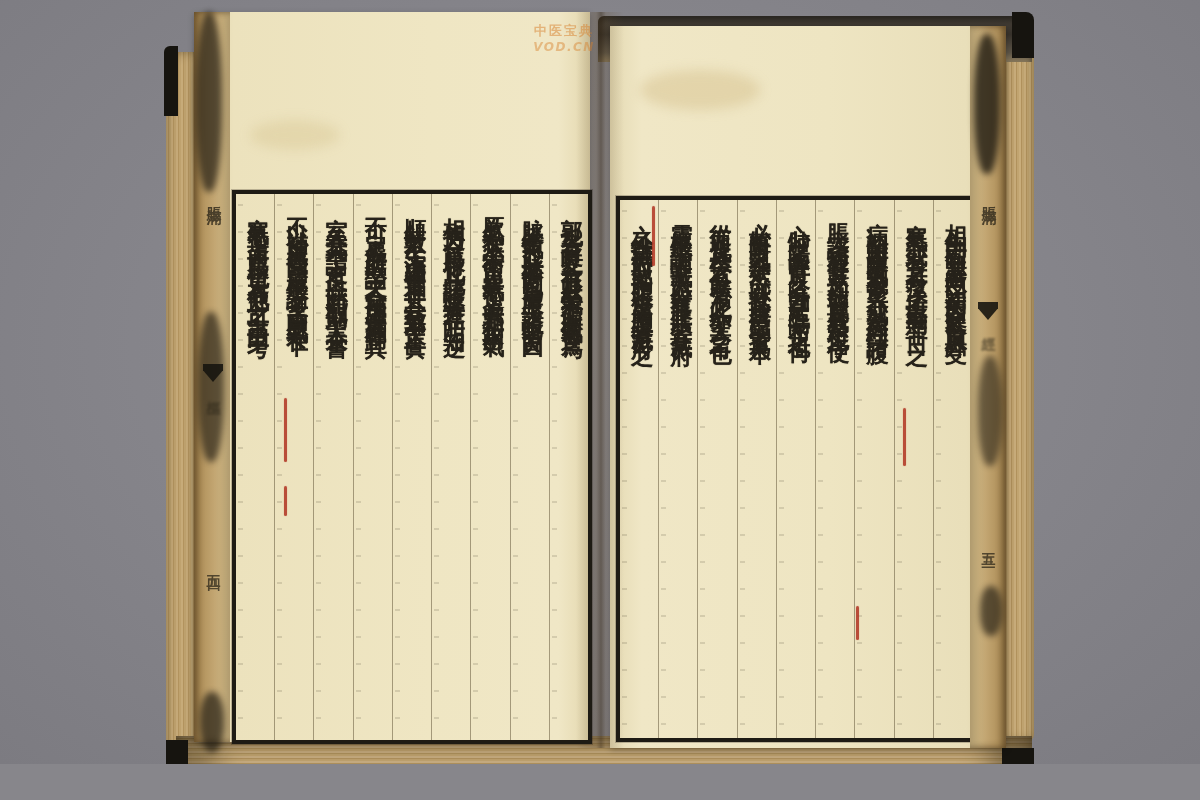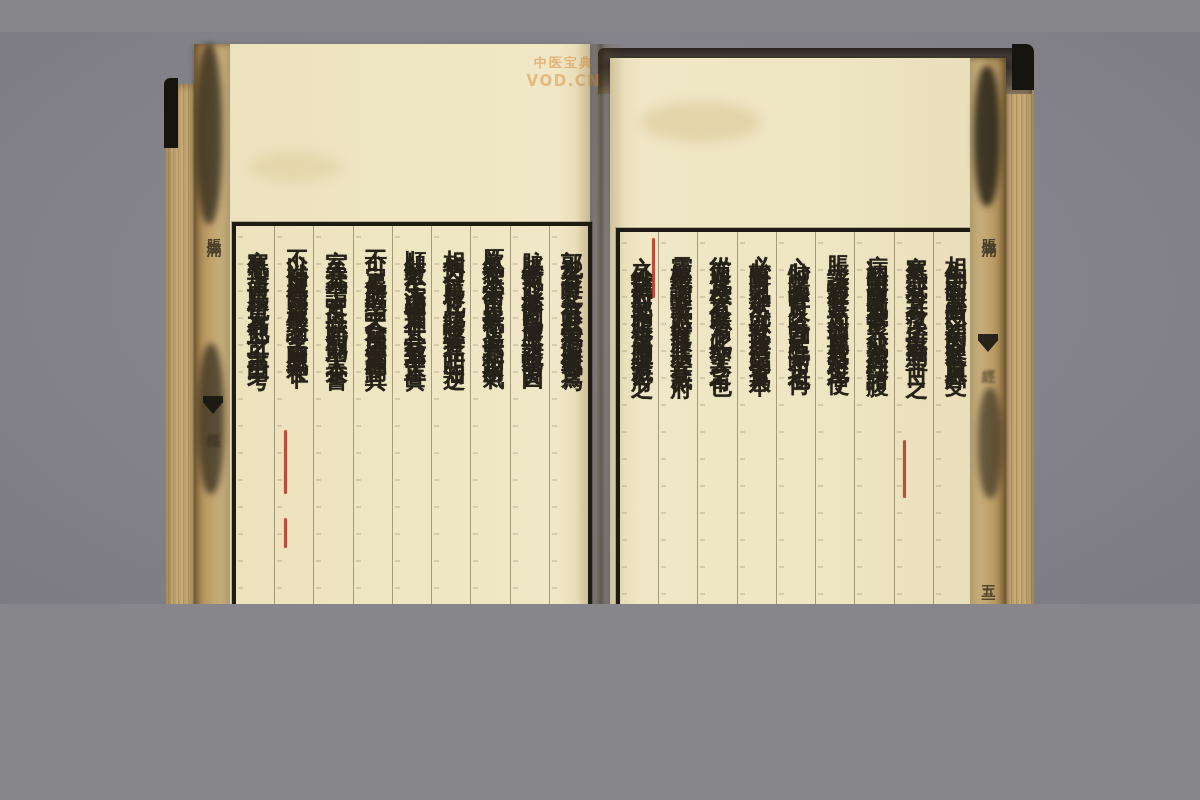--- a/index.html
+++ b/index.html
@@ -1,18 +1,18 @@
 <!DOCTYPE html>
 <html><head>
 <meta charset="utf-8">
 <style>
   html,body{margin:0;padding:0;background:#87868b;}
-  .scene{position:relative;width:1200px;height:572px;overflow:hidden;
+  .scene{position:relative;width:1200px;height:764px;overflow:hidden;
          background:radial-gradient(ellipse at 50% 45%, #8d8c91 0%, #85848a 55%, #7c7b81 100%);
-         font-family:"DejaVu Serif","DejaVu Sans",serif;margin-top:32px;}
+         font-family:"DejaVu Serif","DejaVu Sans",serif;}
   
   .edge{position:absolute;}
   .edge-left{left:166px;top:52px;width:30px;height:700px;border-radius:8px 0 0 8px;
     background:repeating-linear-gradient(90deg,#c7ab79 0 2px,#b3945f 2px 3px,#bfa26e 3px 5px);
     box-shadow:inset 0 0 12px rgba(40,30,10,.45);}
   .edge-right{left:1004px;top:30px;width:30px;height:712px;border-radius:0 8px 8px 0;
     background:repeating-linear-gradient(90deg,#c9ad7b 0 2px,#b1925d 2px 3px,#c1a470 3px 5px);
     box-shadow:inset 0 0 12px rgba(40,30,10,.45);}
   .edge-bottom{left:176px;top:736px;width:856px;height:56px;border-radius:0 0 10px 10px;
     background:repeating-linear-gradient(180deg,#cbb083 0 2px,#b2945f 2px 3px,#c2a571 3px 5px);
@@ -65,21 +65,21 @@
   .fold-title{font-size:15px;opacity:.8;filter:blur(.6px);}
   .fold-label{font-size:14px;opacity:.55;filter:blur(1.2px);}
   .fold-num{font-size:14px;opacity:.75;filter:blur(.6px);}
   .fishtail{position:absolute;width:20px;height:18px;background:#17150f;
     clip-path:polygon(0 0,100% 0,100% 35%,50% 100%,0 35%);opacity:.9;}
   
   .wm{position:absolute;left:504px;top:22px;width:120px;text-align:center;
       font-family:"DejaVu Sans",sans-serif;pointer-events:none;}
   .wm-row1{font-size:13px;font-weight:bold;letter-spacing:2px;color:rgba(216,128,44,.50);}
   .wm-row2{font-size:38px;font-weight:bold;line-height:42px;color:rgba(220,160,90,.28);letter-spacing:2px;}
-  .wm-row3{font-size:15px;font-weight:bold;letter-spacing:1.5px;color:rgba(216,128,44,.45);}
+  .wm-row3{font-size:12px;font-weight:bold;letter-spacing:1.5px;color:rgba(216,128,44,.45);font-style:italic;}
   
   .stain{position:absolute;border-radius:50%;filter:blur(6px);}
 </style>
 </head>
 <body>
 
 <div class="scene">
 
   <div class="edge edge-left"></div>
   <div class="edge edge-right"></div>

